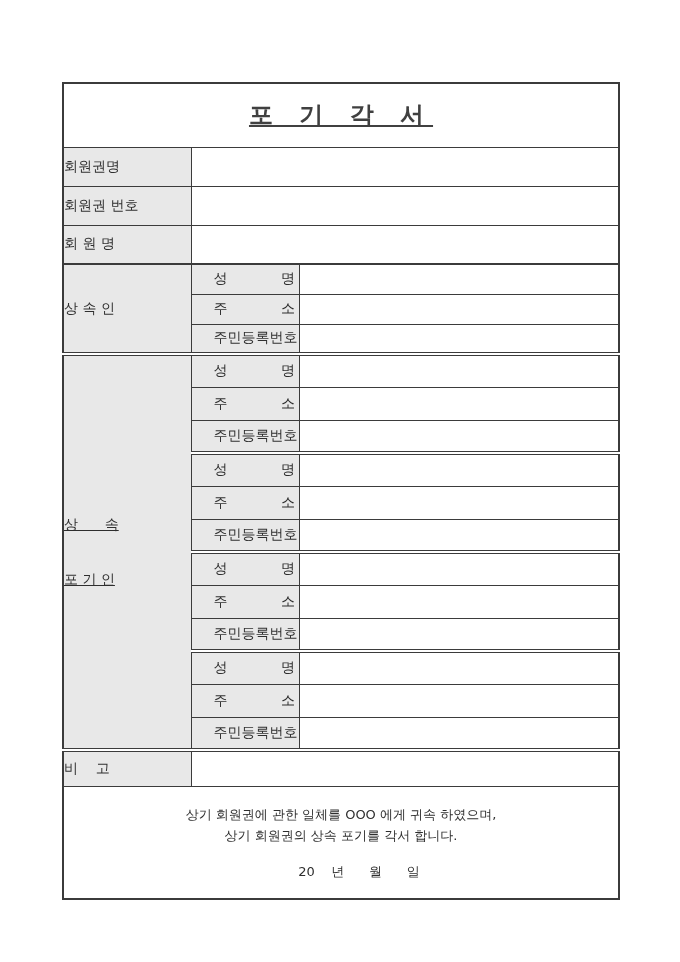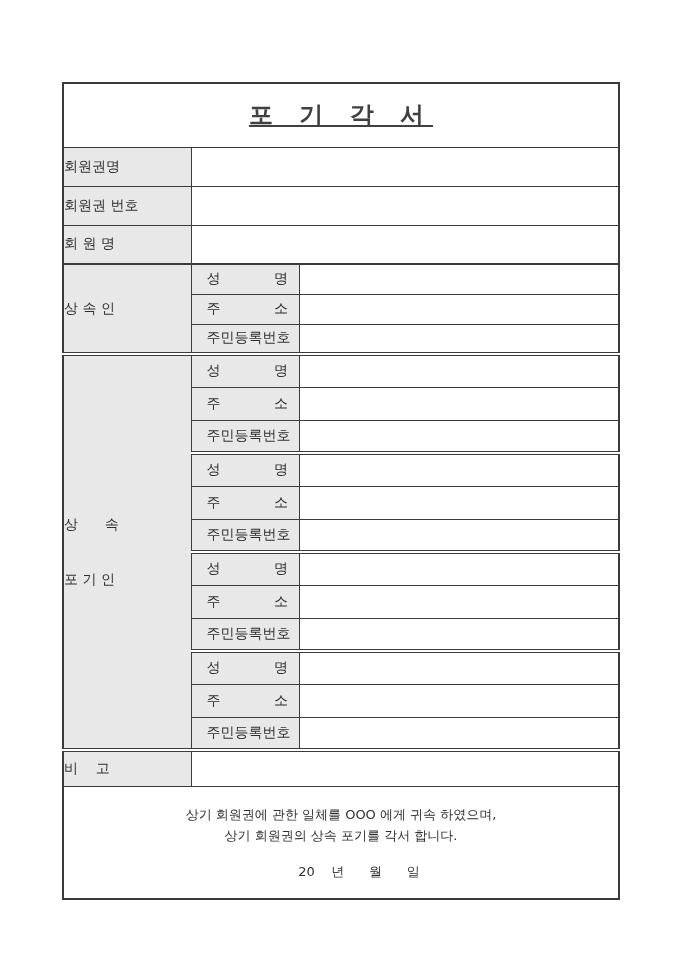--- a/index.html
+++ b/index.html
@@ -47,35 +47,35 @@
     text-decoration: underline;
   }
   td.label {
     background: #e8e8e8;
     text-align: left;
     white-space: pre;
   }
   td.sublabel {
     background: #e8e8e8;
     text-align: left;
-    padding-left: 15px;
+    padding-left: 22px;
     white-space: pre;
   }
   td.value {
     background: #ffffff;
   }
   .r-title  { height: 64px; }
   .r-field  { height: 39px; }
   .r-heir   { height: 30px; }
   .r-grp    { height: 33px; }
   .r-bigo   { height: 36px; }
   .r-footer { height: 113px; }
   tr.sep  > td { border-top: 2px solid #3b3b3b; }
   tr.dbl  > td { border-top: 4px double #3b3b3b; }
-  .vlabel div { line-height: 23px; }
+  .vlabel div { line-height: 23px; text-decoration: underline; }
   td.footer-cell {
     text-align: center;
     font-size: 13px;
     background: #ffffff;
   }
   .footer-line { line-height: 21px; white-space: pre; }
   .footer-date { margin-top: 17px; line-height: 18px; white-space: pre; padding-left: 36px; }
 </style>
 </head>
 <body>

